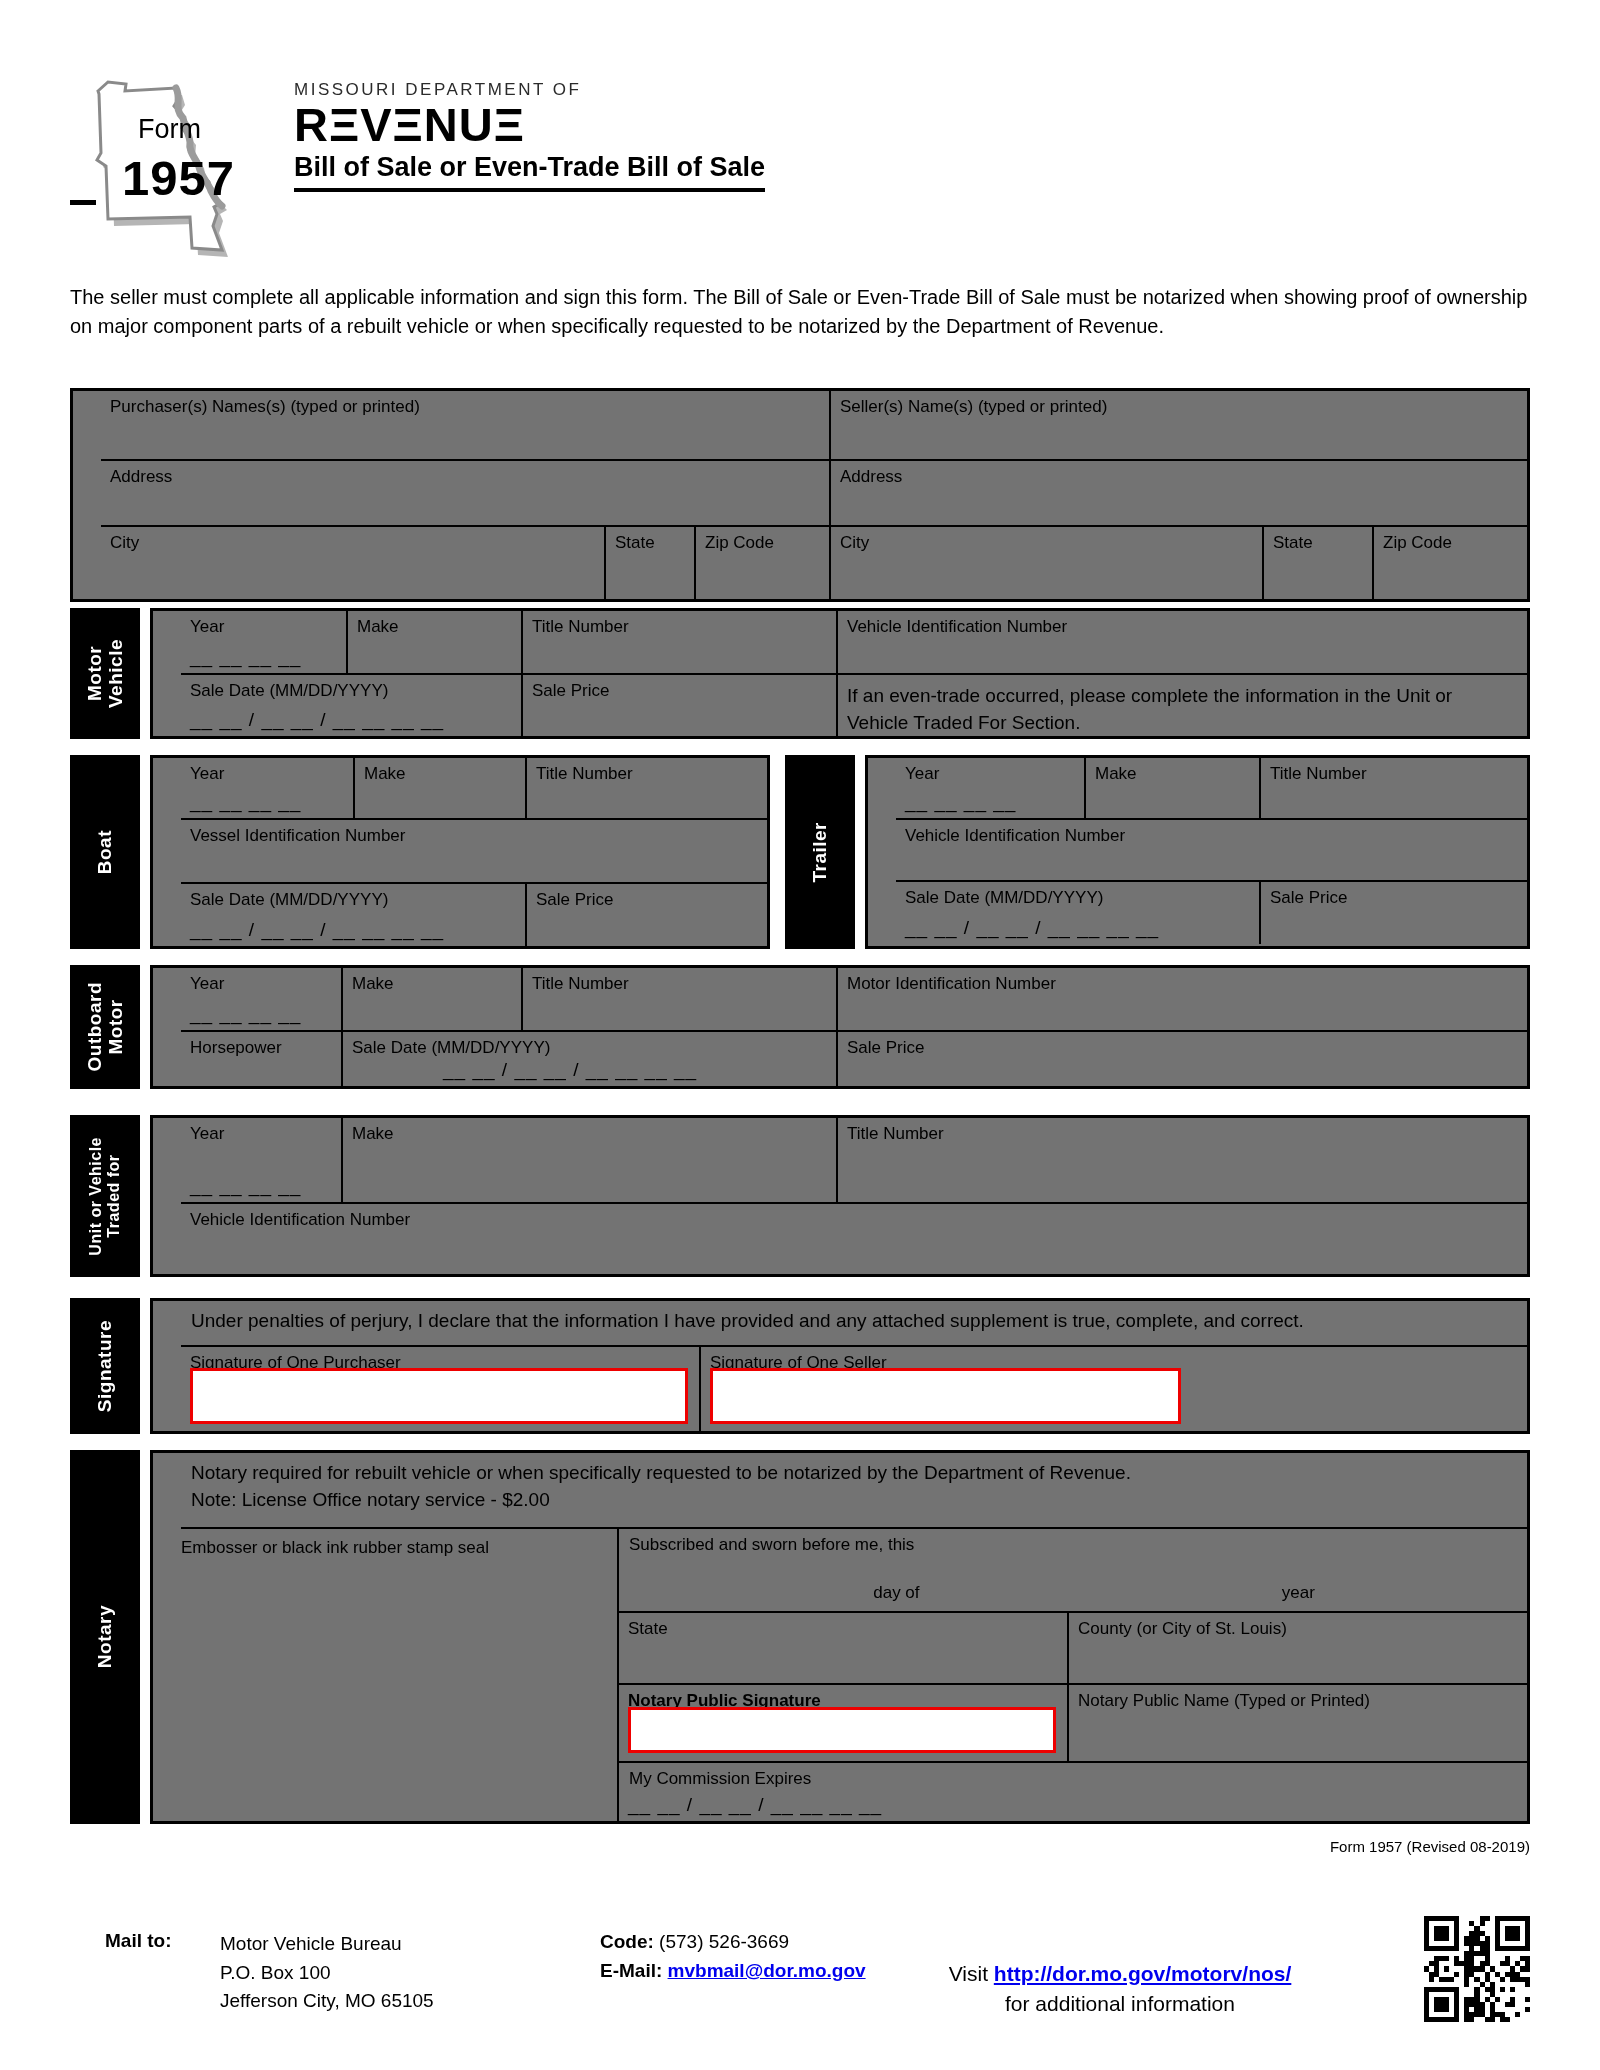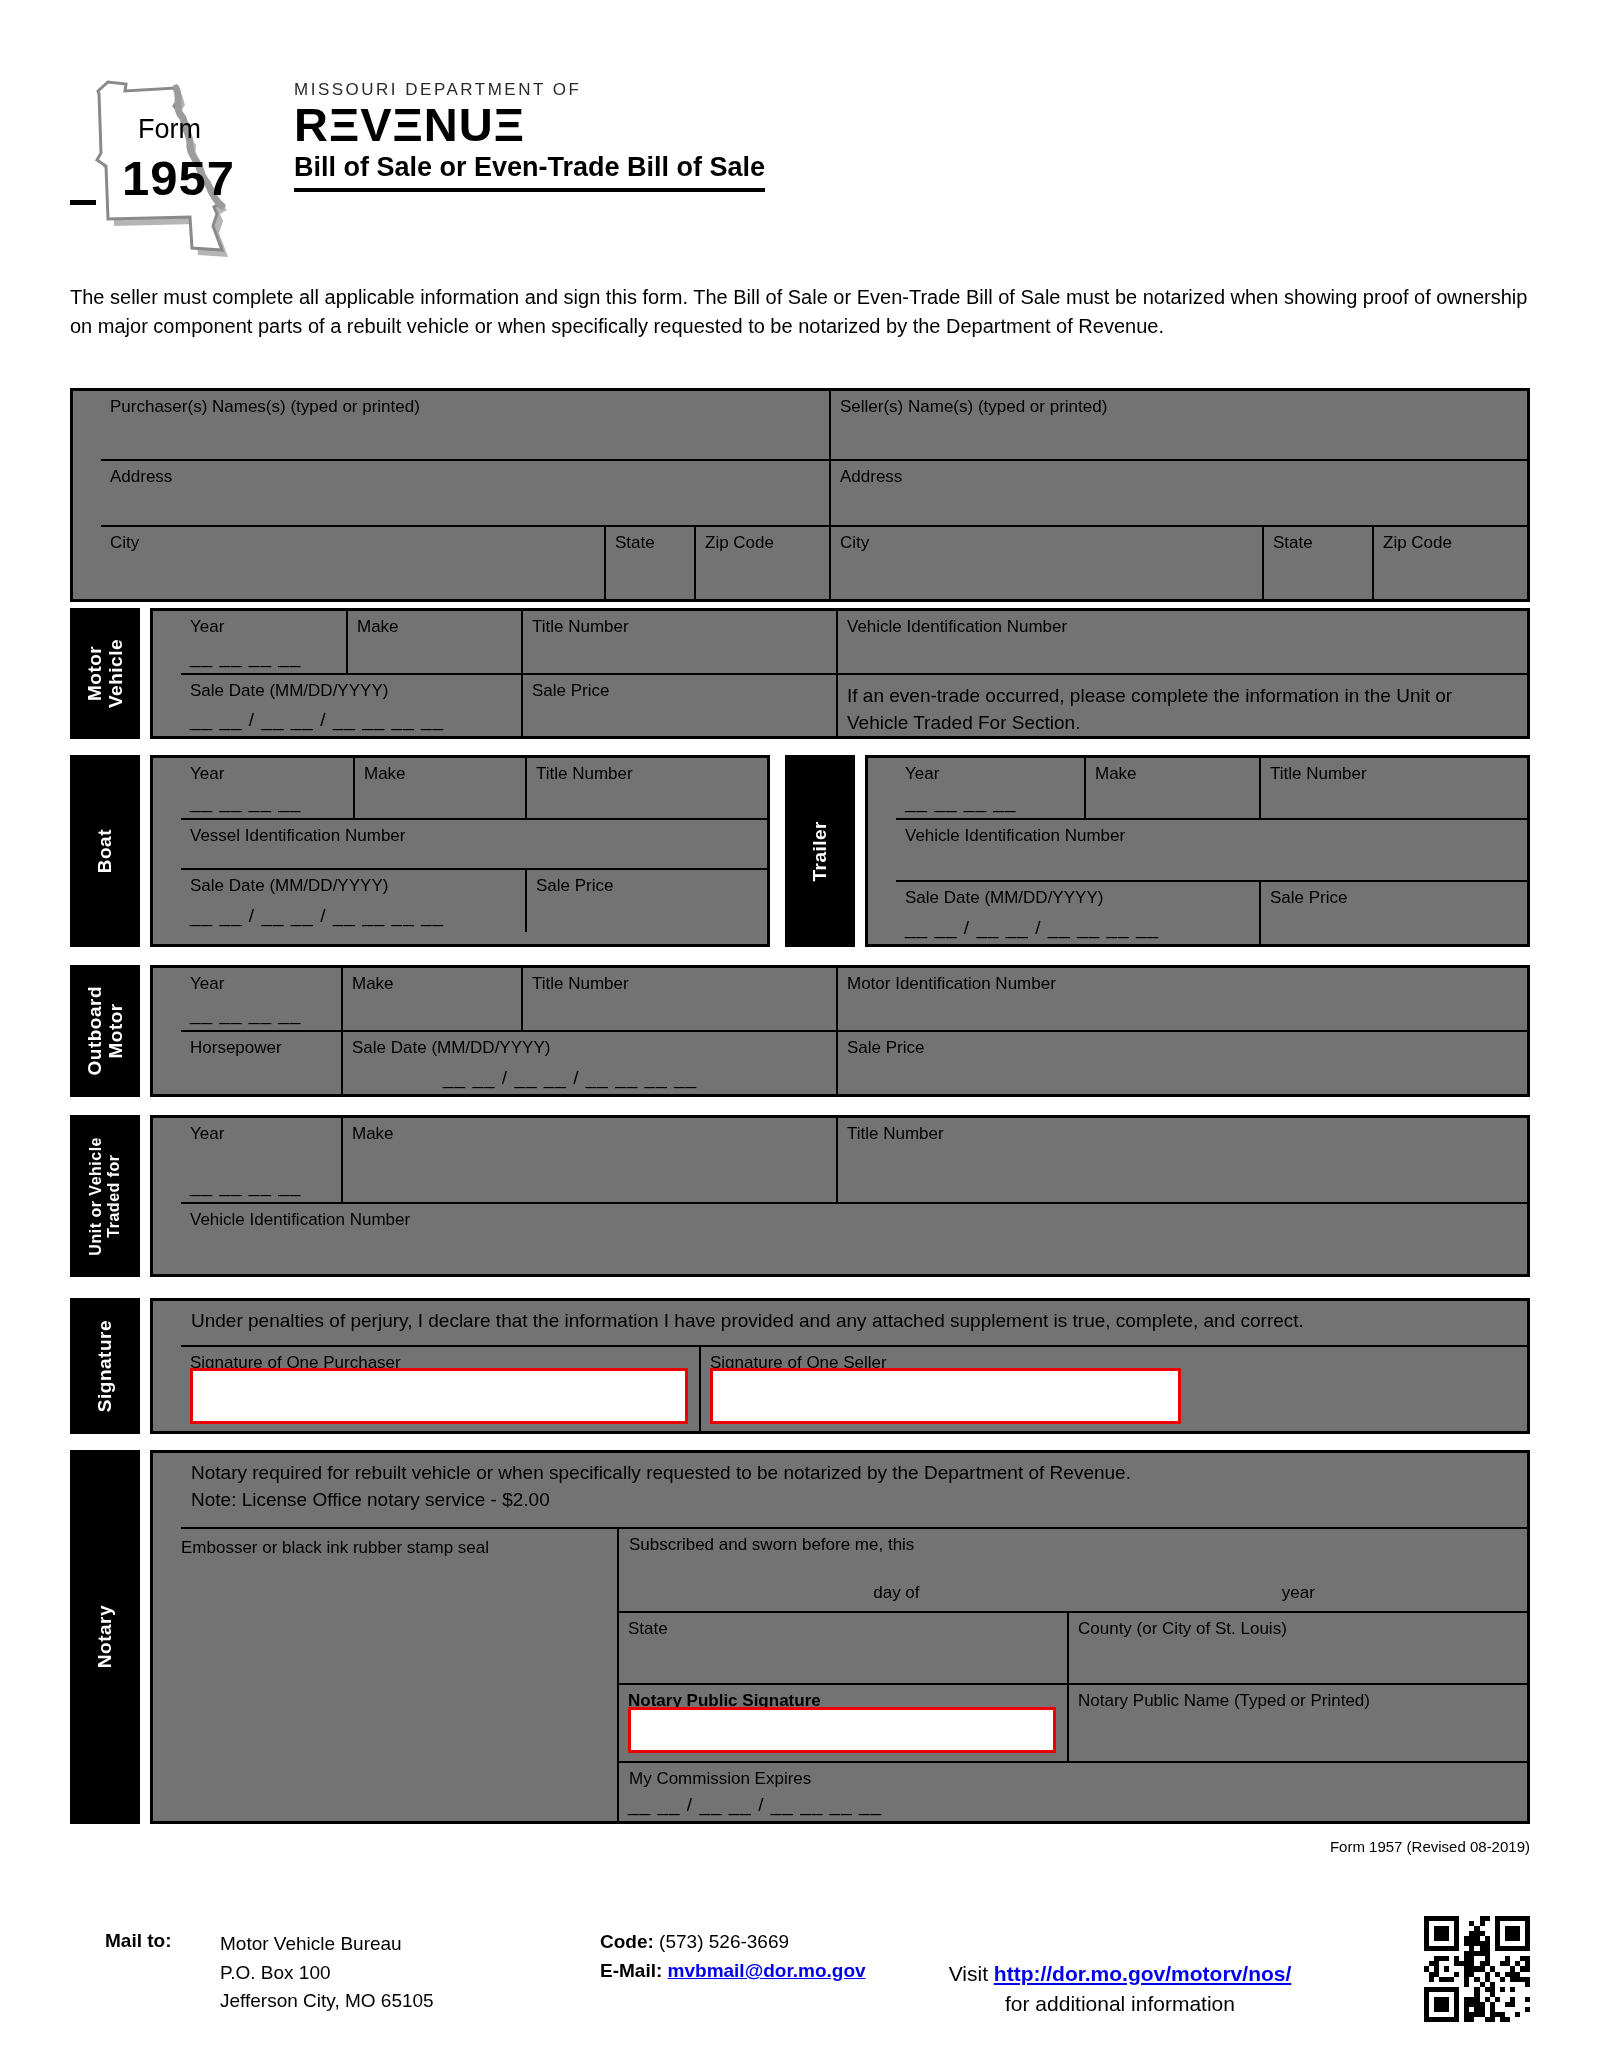--- a/index.html
+++ b/index.html
@@ -200,21 +200,21 @@
           <span class="lbl">Year</span>
           <span class="blank">__ __ __ __</span>
         </div>
         <div class="cell">
             <span class="lbl">Make</span>
           </div>
         <div class="cell">
             <span class="lbl">Title Number</span>
           </div>
       </div>
-      <div class="row" style="grid-template-columns:1fr;height:50px;">
+      <div class="row" style="grid-template-columns:1fr;height:64px;">
         <div class="cell">
             <span class="lbl">Vessel Identification Number</span>
           </div>
       </div>
       <div class="row" style="grid-template-columns:344px 1fr;height:64px;">
         <div class="cell">
           <span class="lbl">Sale Date (MM/DD/YYYY)</span>
           <span class="blank">__ __ / __ __ / __ __ __ __</span>
         </div>
         <div class="cell">
@@ -276,21 +276,21 @@
       <div class="cell">
           <span class="lbl">Make</span>
         </div>
       <div class="cell">
           <span class="lbl">Title Number</span>
         </div>
       <div class="cell">
           <span class="lbl">Motor Identification Number</span>
         </div>
     </div>
-    <div class="row" style="grid-template-columns:160px 495px 1fr;height:64px;">
+    <div class="row" style="grid-template-columns:160px 495px 1fr;height:56px;">
       <div class="cell">
           <span class="lbl">Horsepower</span>
         </div>
       <div class="cell">
         <span class="lbl">Sale Date (MM/DD/YYYY)</span>
         <span class="blank" style="left:100px;">__ __ / __ __ / __ __ __ __</span>
       </div>
       <div class="cell">
           <span class="lbl">Sale Price</span>
         </div>

